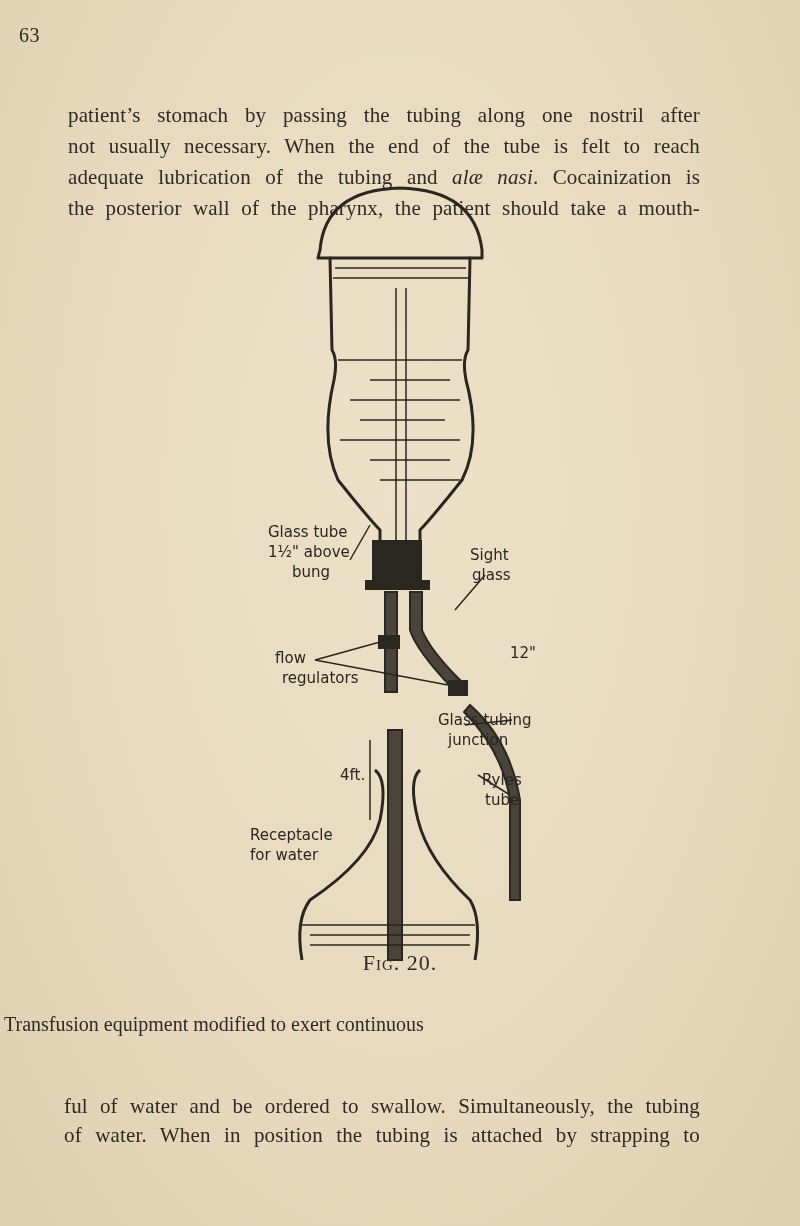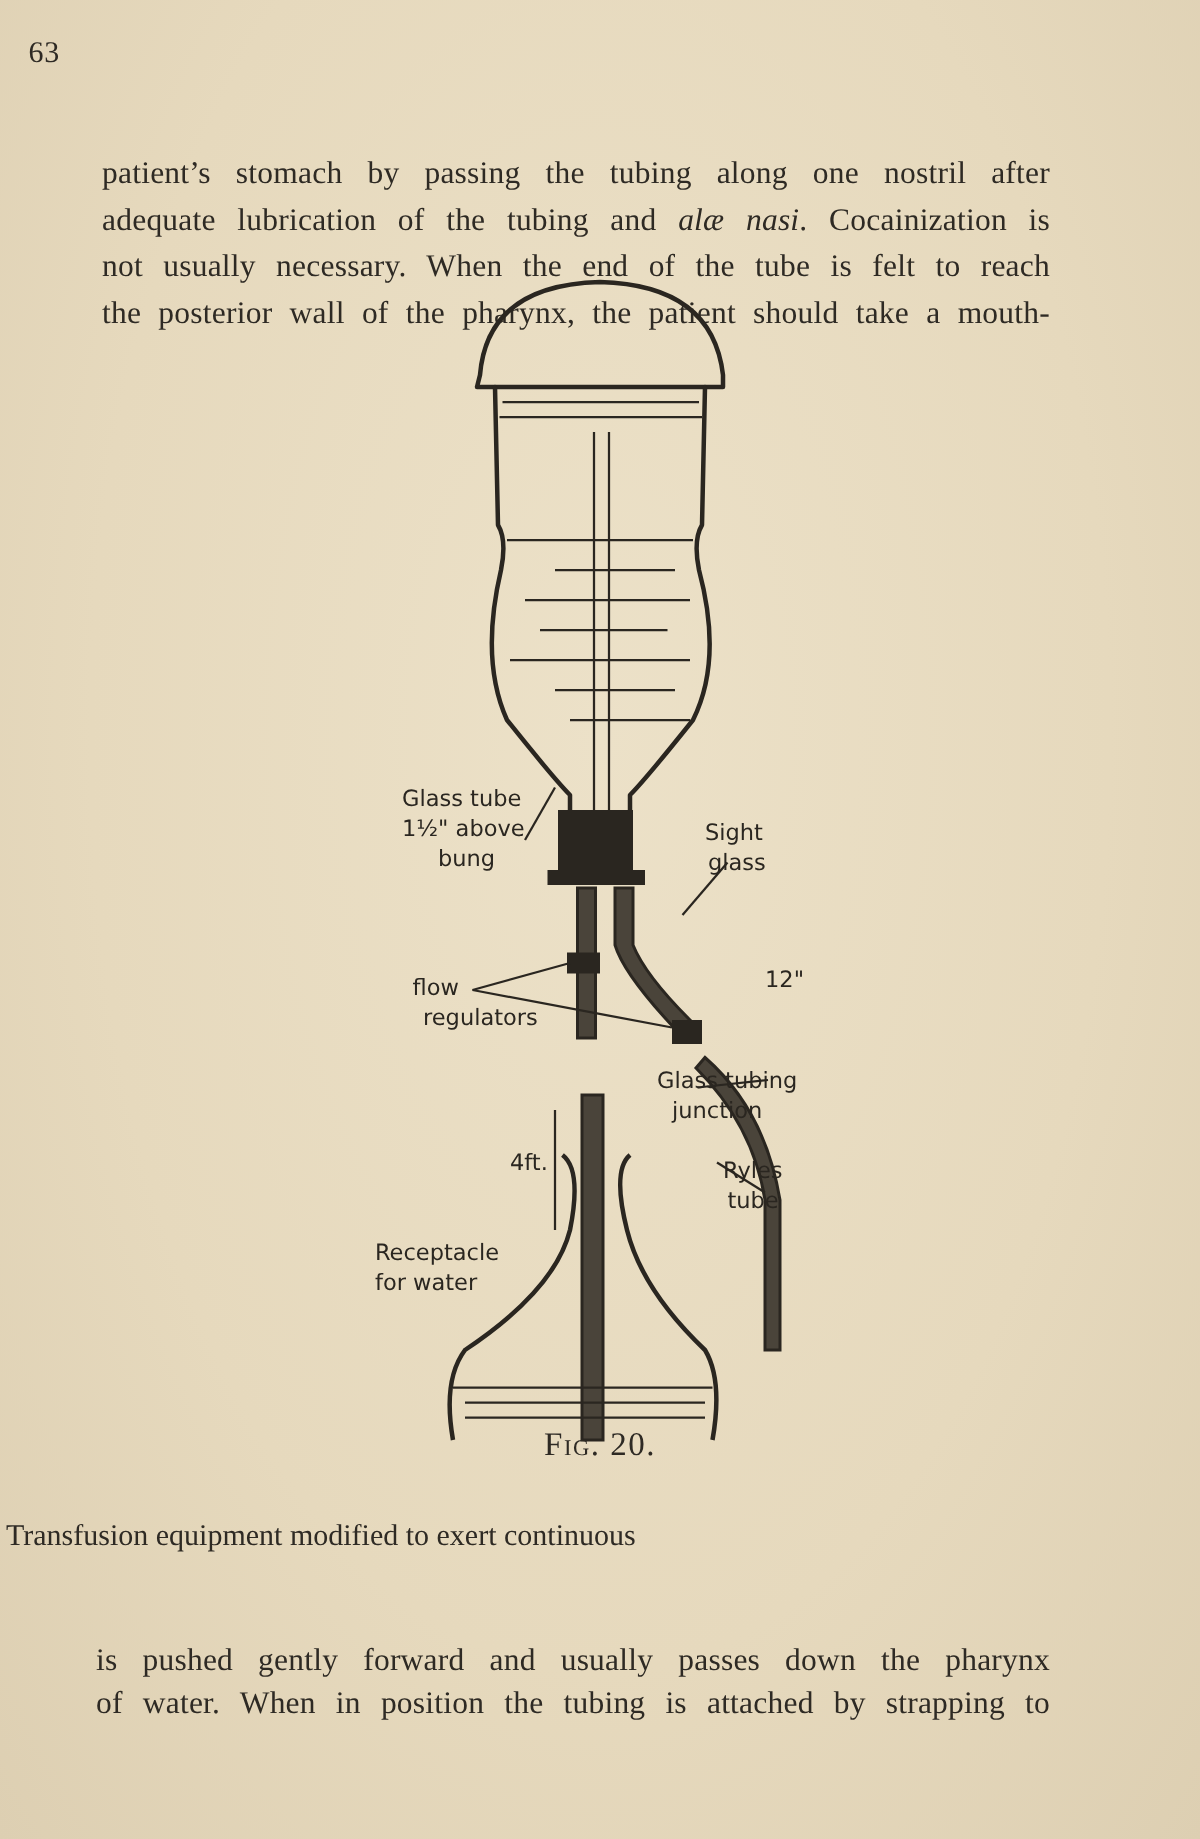--- a/index.html
+++ b/index.html
@@ -41,22 +41,22 @@
     font-family: "DejaVu Sans", sans-serif; fill: #2a2620; font-size: 15px;
   }
 </style>
 </head>
 <body>
 
 <div class="page-number">63</div>
 
 <div class="para para-top">
   <span class="line">patient’s stomach by passing the tubing along one nostril after</span>
+  <span class="line">not usually necessary. When the end of the tube is felt to reach</span>
   <span class="line"><span>adequate lubrication of the tubing and </span><i>alæ nasi</i><span>. Cocainization is</span></span>
-  <span class="line">not usually necessary. When the end of the tube is felt to reach</span>
   <span class="line">the posterior wall of the pharynx, the patient should take a mouth-</span>
 </div>
 
 <svg class="figure" viewBox="0 0 380 790" xmlns="http://www.w3.org/2000/svg">
   <g fill="none" stroke="#2a2620" stroke-width="3" stroke-linecap="round" stroke-linejoin="round">
 
     <path d="M100 70 Q105 10 180 8 Q255 10 262 70 L262 78 L98 78 Z"></path>
 
     <path d="M110 78 L112 170 Q118 180 114 200 Q100 260 118 300 Q150 340 160 350 L160 380 M250 78 L248 170 Q242 180 246 200 Q262 260 242 300 Q210 340 200 350 L200 380"></path>
   </g>
@@ -123,15 +123,15 @@
   <text class="hand" x="30" y="680">for water</text>
 </svg>
 
 <div class="fig-label">Fig. 20.</div>
 
 <div class="caption">
   <div>Transfusion equipment modified to exert continuous</div>
 </div>
 
 <div class="para para-bottom">
-  <span class="line">is pushed gently forward and usually passes down the pharynx</span>
+  <span class="line">ful of water and be ordered to swallow. Simultaneously, the tubing</span>
   <span class="line">of water. When in position the tubing is attached by strapping to</span>
 </div>
 
 </body></html>

